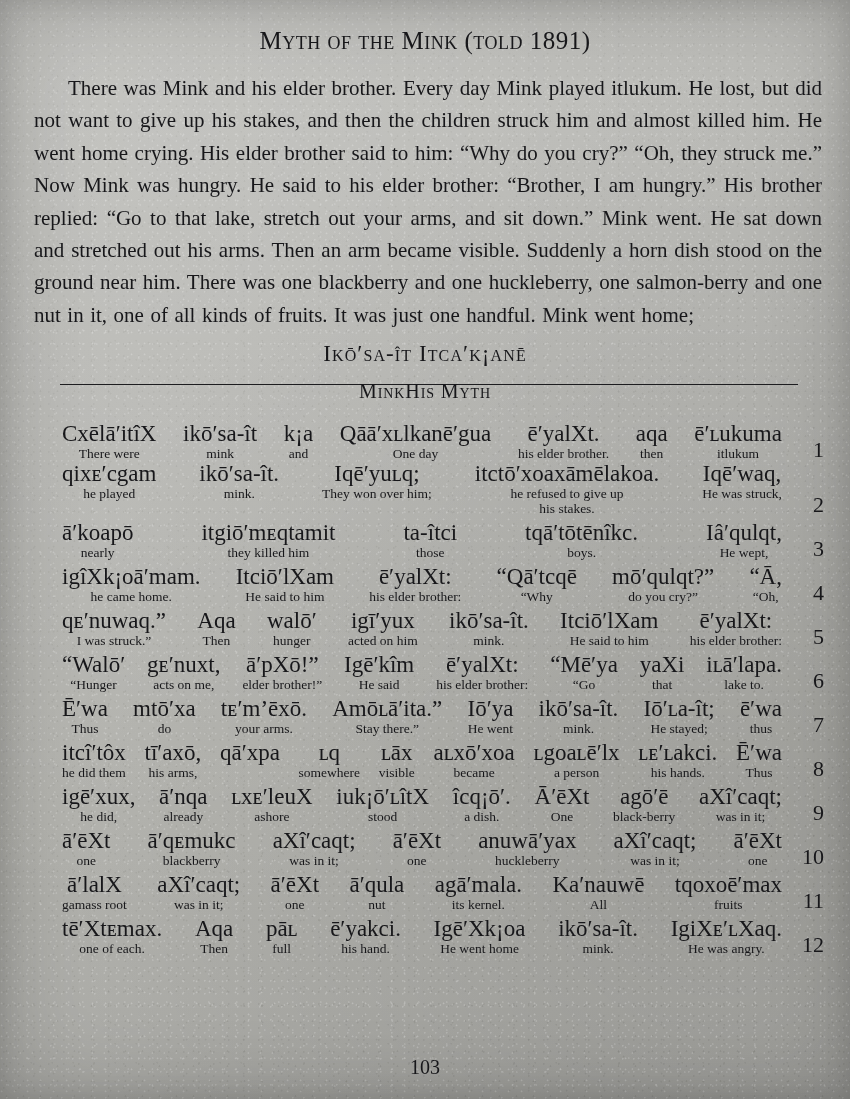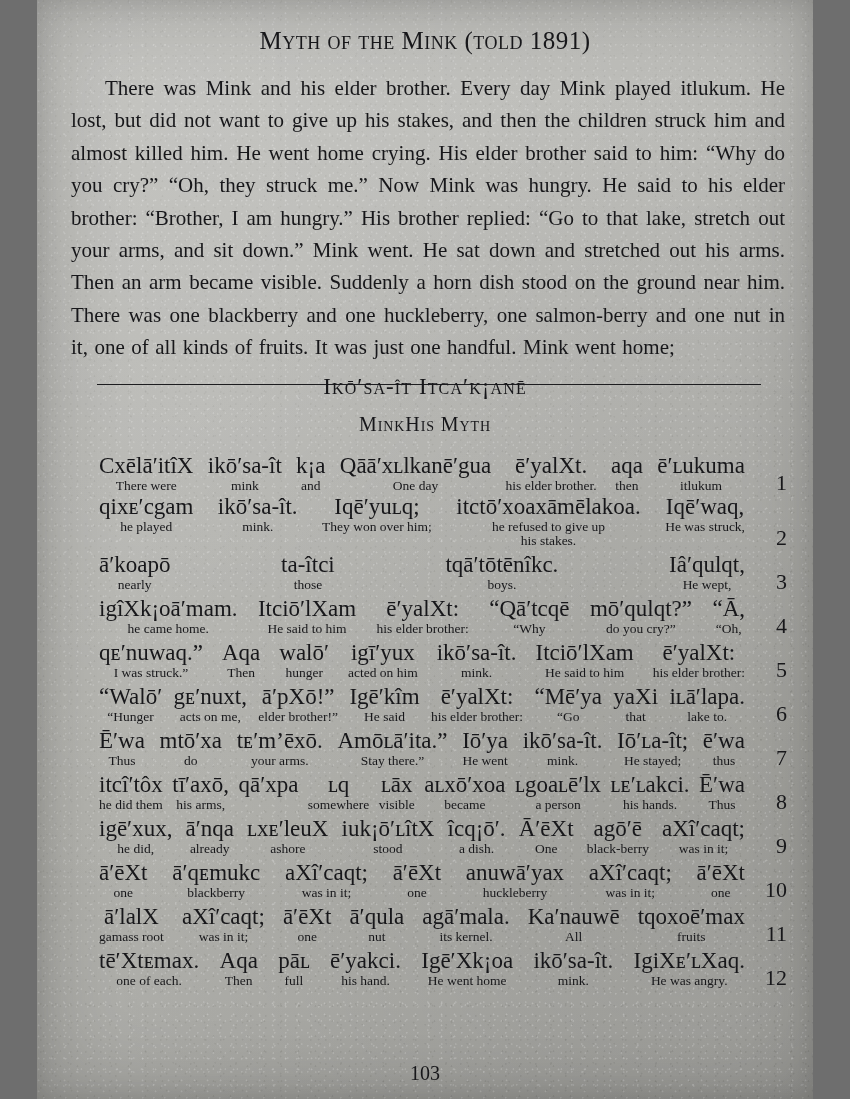--- a/index.html
+++ b/index.html
@@ -3,21 +3,21 @@
 <meta charset="utf-8">
 <title>Myth of the Mink — page 103</title>
 <style>
   html, body {
     margin: 0;
     padding: 0;
     background: #6e6e6e;
   }
   #page {
     position: relative;
-    width: 776px;
+    width: 850px;
     height: 1099px;
     margin: 0 auto;
     overflow: hidden;
     background:
       radial-gradient(ellipse at 20% 10%, rgba(255,255,255,0.10), rgba(0,0,0,0) 60%),
       radial-gradient(ellipse at 85% 75%, rgba(0,0,0,0.10), rgba(0,0,0,0) 65%),
       linear-gradient(175deg, #bfbfbb 0%, #b8b8b4 35%, #b2b2ad 70%, #a9a9a5 100%);
     font-family: "Liberation Serif", "DejaVu Serif", serif;
     color: #17171a;
   }
@@ -135,21 +135,21 @@
     text-align: right;
     font-size: 22px;
     line-height: 22px;
     padding-top: 20px;
     margin-left: 6px;
   }
 
   
   #folio {
     position: absolute;
-    bottom: 14px;
+    bottom: 20px;
     left: 0;
     right: 0;
     text-align: center;
     font-size: 20px;
     z-index: 2;
   }
 </style>
 </head>
 <body>
 
@@ -230,20 +230,24 @@
         </div>
         <div class="il-num">2</div>
       </div>
       <div class="il-line">
         <div class="il-cells">
           <div class="il-cell">
             <div class="il-native">ā′koapō</div>
             <div class="il-gloss">nearly</div>
           </div>
           <div class="il-cell">
+            <div class="il-native">itgiō′mᴇqtamit</div>
+            <div class="il-gloss">they killed him</div>
+          </div>
+          <div class="il-cell">
             <div class="il-native">ta-îtci</div>
             <div class="il-gloss">those</div>
           </div>
           <div class="il-cell">
             <div class="il-native">tqā′tōtēnîkc.</div>
             <div class="il-gloss">boys.</div>
           </div>
           <div class="il-cell">
             <div class="il-native">Iâ′qulqt,</div>
             <div class="il-gloss">He wept,</div>

